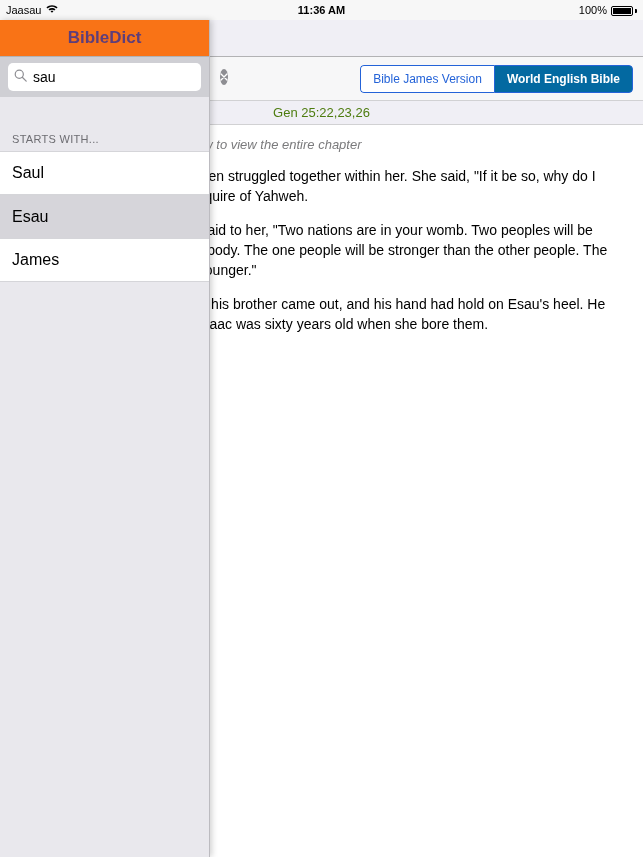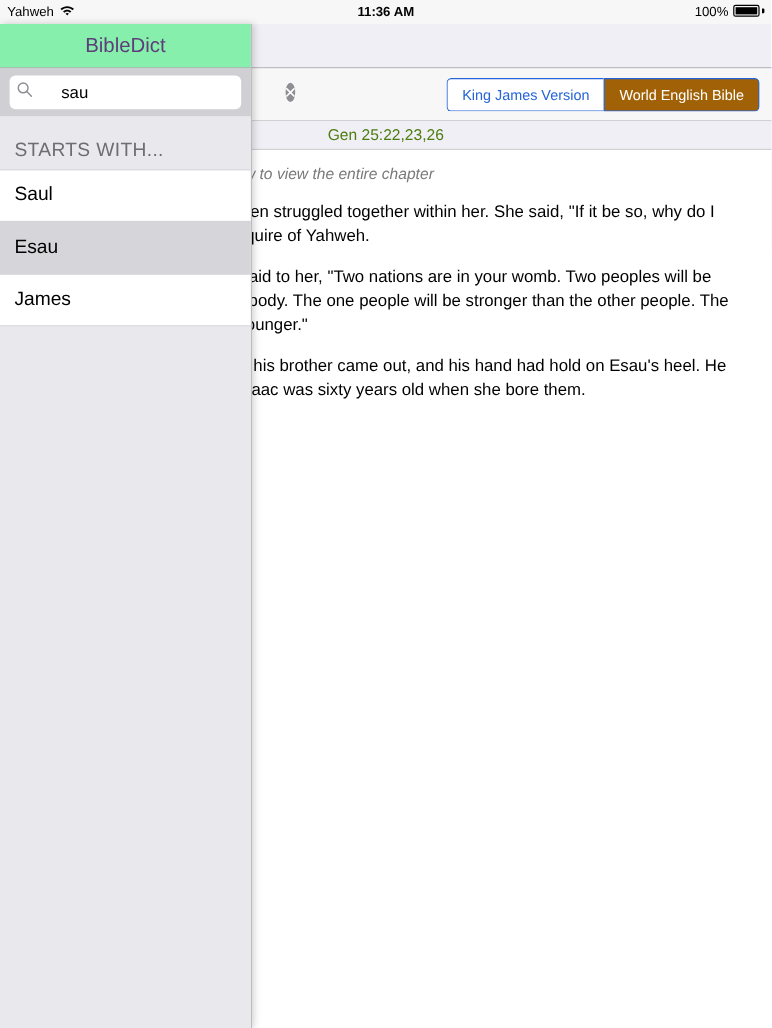--- a/index.html
+++ b/index.html
@@ -1,75 +1,75 @@
 <!DOCTYPE html>
 <html><head>
 <meta charset="utf-8">
 <style>
 * { box-sizing: border-box; margin: 0; padding: 0; }
 body { font-family: -apple-system, "Helvetica Neue", Helvetica, Arial, sans-serif; width: 643px; height: 857px; overflow: hidden; background: #fff; position: relative; }
 
 .status-bar { height: 20px; background: #f7f7f7; display: flex; align-items: center; justify-content: space-between; padding: 0 6px; font-size: 11px; color: #000; }
 .status-left { display: flex; align-items: center; gap: 4px; }
 .status-center { position: absolute; left: 50%; transform: translateX(-50%); font-weight: 600; }
-.status-right { display: flex; align-items: flex-start; gap: 4px; margin-left: 25px; }
+.status-right { display: flex; align-items: flex-end; gap: 4px; margin-left: 25px; }
 .wifi-icon svg { width: 14px; height: 10px; }
 .battery { display: flex; align-items: center; gap: 2px; }
 .battery-body { width: 22px; height: 10px; border: 1px solid #000; border-radius: 2px; position: relative; }
 .battery-fill { position: absolute; left: 1px; top: 1px; bottom: 1px; right: 1px; background: #000; }
 .battery-tip { width: 2px; height: 4px; background: #000; border-radius: 0 1px 1px 0; }
 
 .app-container { display: flex; height: 837px; }
 .main-area { flex: 1; display: flex; flex-direction: column; background: #f0eff5; }
 
 .main-header { height: 37px; display: flex; align-items: center; padding-left: 16px; border-bottom: 1px solid #b2b2b4; }
 .main-title { color: #5e3e7a; font-size: 17px; }
 
 .segmented-row { height: 44px; display: flex; align-items: center; justify-content: space-between; padding: 0 10px 0 0; background: #f7f7f8; border-bottom: 1px solid #d1d1d3; gap: 6px; }
 .seg1, .seg2 { display: flex; border-radius: 4px; overflow: hidden; }
 .seg-btn { height: 28px; padding: 0 12px; font-size: 12px; border: 1px solid #2463d8; background: #fff; color: #2463d8; display: flex; align-items: center; white-space: nowrap; }
-.seg-btn.active { background: #a16207; color: #fff; }
+.seg-btn.active { background: #0369a1; color: #fff; font-weight: bold; }
 .seg-btn:not(:last-child) { border-right: none; }
 .seg1 .seg-btn:first-child { border-top-left-radius:4px; border-bottom-left-radius:4px; }
 .seg1 .seg-btn:last-child { border-top-right-radius:4px; border-bottom-right-radius:4px; }
 .seg2 .seg-btn:first-child { border-top-left-radius:4px; border-bottom-left-radius:4px; }
 .seg2 .seg-btn:last-child { border-top-right-radius:4px; border-bottom-right-radius:4px; }
 
 .ref-row { text-align: center; font-size: 13px; color: #4d7c0f; padding: 4px 0; background: #f0eff5; border-bottom: 1px solid #d1d1d3; }
 
 .content-row { flex: 1; display: flex; overflow: hidden; }
 .dict-col { width: 60px; background: #fff; border-right: 1px solid #e5e5e7; padding: 10px 6px 10px 6px; overflow: hidden; }
 .dict-col p { font-size: 14px; line-height: 20px; color: #000; word-break: break-word; }
 .dict-col a { color: #2463d8; text-decoration: underline; }
 
 .verse-col { flex: 1; background: #fff; padding: 12px 14px; overflow: hidden; margin-left: 4px; }
 .hint { font-style: italic; color: #7a7a7c; font-size: 13px; margin-bottom: 14px; }
 .verse { font-size: 14px; line-height: 20px; margin-bottom: 14px; color: #000; }
 .verse a { color: #2463d8; text-decoration: underline; }
 
 .search-panel { position: absolute; left: 0; top: 20px; width: 210px; bottom: 0; background: #e9e8ed; display: flex; flex-direction: column; border-right: 1px solid #bcbbc0; box-shadow: 2px 0 6px rgba(0,0,0,0.18); }
-.panel-header { height: 37px; display: flex; align-items: center; justify-content: center; color: #5e3e7a; font-size: 17px; border-bottom: 1px solid #b2b2b4; background: #86efac; }
+.panel-header { height: 37px; display: flex; align-items: center; justify-content: center; color: #5e3e7a; font-size: 17px; border-bottom: 1px solid #b2b2b4; background: #f97316; font-weight: bold; }
 .search-row { padding: 6px 8px; background: #cfcfd4; }
 .search-field { display: flex; align-items: center; background: #fff; border-radius: 5px; height: 28px; padding: 0 6px; }
-.search-field input { border: none; outline: none; flex: 1; font-size: 14px; padding: 0 6px; background: transparent; margin-left: 18px; }
+.search-field input { border: none; outline: none; flex: 1; font-size: 14px; padding: 0 6px; background: transparent; }
 .search-icon { color: #8e8e93; }
 .clear-btn { width: 16px; height: 16px; border-radius: 50%; background: #8e8e93; color: #fff; display: flex; align-items: center; justify-content: center; font-size: 11px; line-height: 1; }
 
 .results { flex: 1; background: #e9e8ed; overflow: hidden; }
-.section-header { font-size: 16px; color: #6d6d72; padding: 20px 12px 6px; letter-spacing: 0.3px; }
+.section-header { font-size: 11px; color: #6d6d72; padding: 36px 12px 6px; letter-spacing: 0.3px; }
 .result-item { background: #fff; border-top: 1px solid #d5d5d9; border-bottom: 1px solid #d5d5d9; padding: 12px 12px; font-size: 16px; color: #000000; }
 .result-item + .result-item { border-top: none; }
 .result-item.selected { background: #d6d5da; }
 </style>
 </head>
 <body>
 
 <div class="status-bar">
   <div class="status-left">
-    <span>Yahweh</span>
+    <span>Jaasau</span>
     <span class="wifi-icon">
       <svg viewBox="0 0 20 14">
           <path d="M10 12.5 L8 10.2 C9 9.3 11 9.3 12 10.2 Z M5 7.5 C7.8 5 12.2 5 15 7.5 L13.3 9.2 C11.4 7.5 8.6 7.5 6.7 9.2 Z M2 4.5 C6.4 0.5 13.6 0.5 18 4.5 L16.3 6.2 C12.8 3 7.2 3 3.7 6.2 Z" fill="#000"></path>
         </svg>
     </span>
   </div>
   <div class="status-center">11:36 AM</div>
   <div class="status-right">
     <span>100%</span>
     <span class="battery">
@@ -84,21 +84,21 @@
 <div class="app-container">
   <div class="main-area">
     <div class="main-header">
       <span class="main-title">Esau</span>
     </div>
     <div class="segmented-row">
       <div class="seg1">
         <div class="seg-btn">chcock</div>
       </div>
       <div class="seg2">
-        <div class="seg-btn">King James Version</div>
+        <div class="seg-btn">Bible James Version</div>
         <div class="seg-btn active">World English Bible</div>
       </div>
     </div>
     <div class="ref-row">Gen 25:22,23,26</div>
     <div class="content-row">
       <div class="dict-col">
         <p>
           <a>nesis</a>
           <span>so tion sold</span><br><br>
           <span>he een ided</span><br><br>

